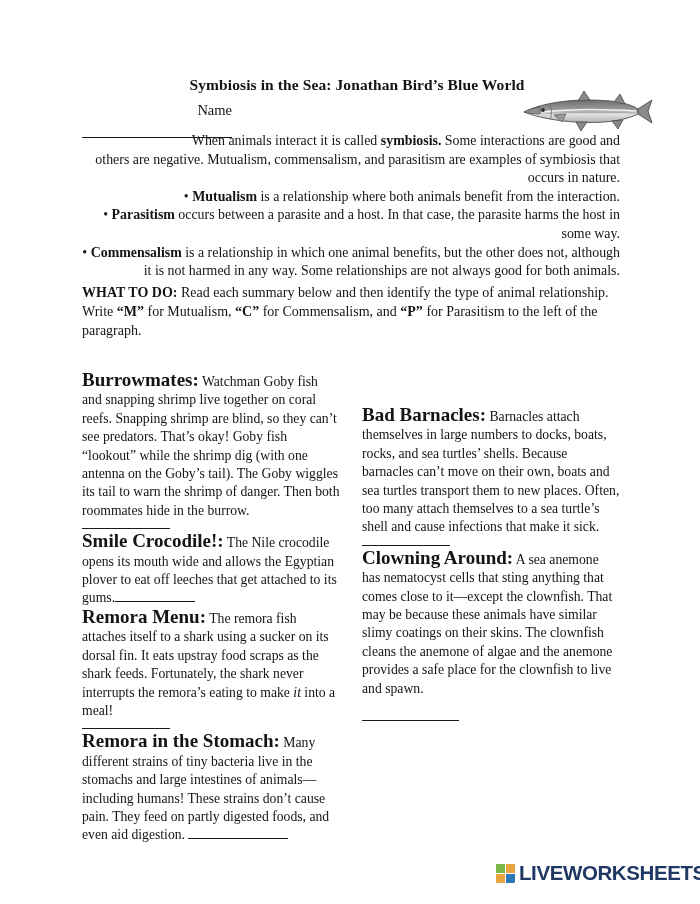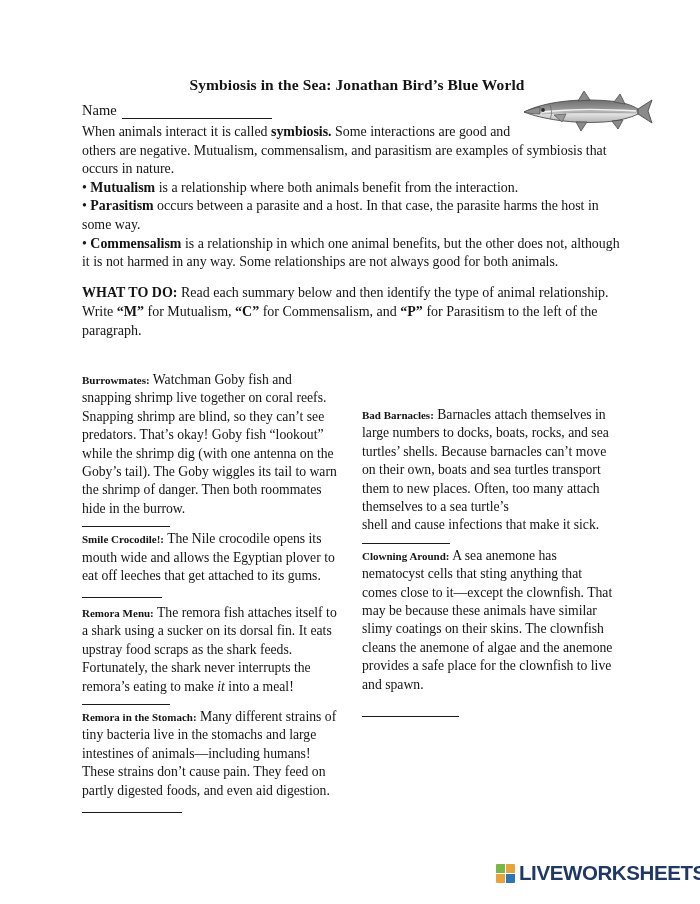--- a/index.html
+++ b/index.html
@@ -37,20 +37,21 @@
     margin: 0 0 0 14px;
   }
   .name-row {
     position: absolute;
     left: 82px;
     top: 26px;
     font-size: 14.5px;
     display: flex;
     align-items: flex-end;
     gap: 5px;
+    flex-direction: column;
   }
   .name-blank {
     display: inline-block;
     width: 150px;
     border-bottom: 1.3px solid #1a1a1a;
     height: 13px;
   }
 
   
   .fish-wrap {
@@ -58,24 +59,25 @@
     left: 518px;
     top: 86px;
     width: 138px;
     height: 48px;
   }
 
   
   .intro {
     position: absolute;
     left: 82px;
-    top: 123px;
+    top: 132px;
     width: 538px;
     font-size: 13.9px;
     line-height: 18.6px;
+    text-align: right;
   }
   .intro p {
     margin: 0;
   }
   .bullet-line {
     margin: 0;
   }
 
   .whattodo {
     position: absolute;
@@ -100,21 +102,21 @@
     top: 406px;
     width: 258px;
   }
   .passage {
     font-size: 13.7px;
     line-height: 18.4px;
     margin: 0;
   }
   .passage .lead {
     font-weight: bold;
-    font-size: 11px;
+    font-size: 19px;
   }
   .gap-md { height: 14px; }
 
   .blank-line {
     display: block;
     width: 88px;
     border-bottom: 1.35px solid #1a1a1a;
     height: 1px;
     margin: 7px 0 3px 0;
   }

